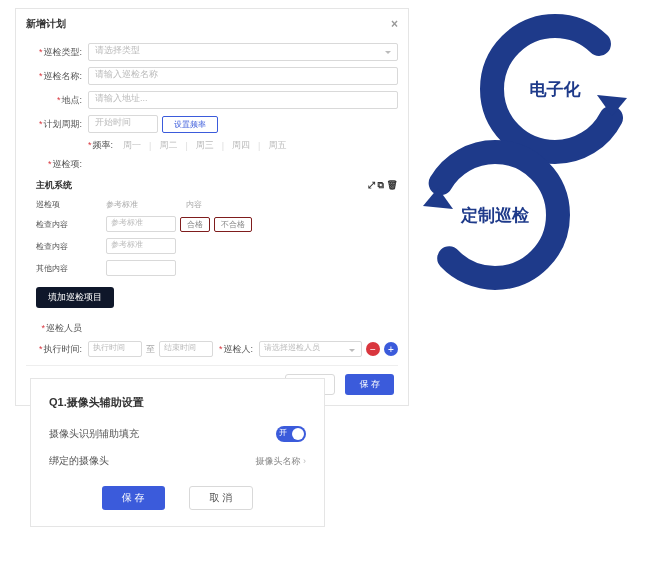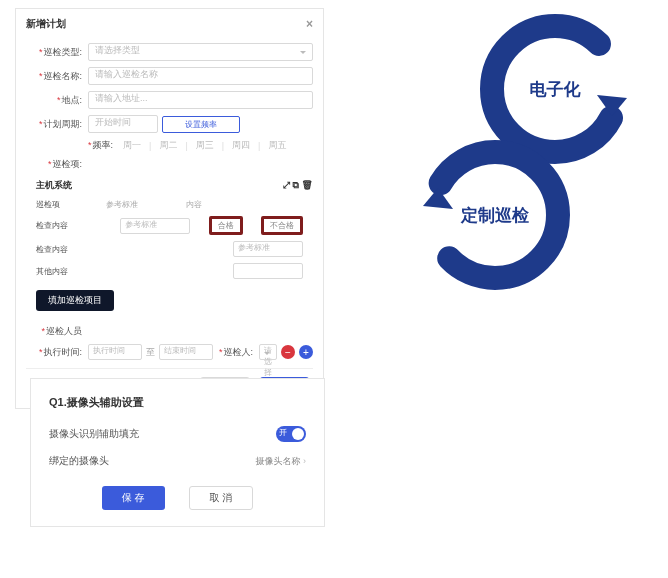--- a/index.html
+++ b/index.html
@@ -9,21 +9,21 @@
     width: 668px;
     height: 578px;
     position: relative;
     font-size: 10px;
     color: #333;
   }
   .form-panel {
     position: absolute;
     top: 8px;
     left: 15px;
-    width: 309px;
+    width: 394px;
     border: 1px solid #e5e5e5;
     background: #fff;
     padding: 8px 10px;
   }
   .form-header {
     display: flex;
     justify-content: space-between;
     align-items: center;
     font-size: 10px;
     font-weight: 600;
@@ -58,21 +58,21 @@
     content: "";
     position: absolute;
     right: 6px; top: 7px;
     border: 3px solid transparent;
     border-top-color: #bbb;
   }
   .short { flex: 0 0 70px; }
   .tag-btn {
     display: inline-block;
     font-size: 8px;
-    padding: 2px 22px;
+    padding: 2px 11px;
     border: 1px solid #3b5bdb;
     color: #3b5bdb;
     border-radius: 2px;
     margin-left: 4px;
   }
   .freq-row { display:flex; align-items:center; margin:6px 0 6px 62px; font-size:9px; color:#999;}
   .freq-label { color:#555; font-size:9px; margin-right:4px;}
   .freq-item { margin: 0 6px; color:#bbb; }
   .freq-divider { color:#ddd; margin:0 2px; }
   .sub-head {
@@ -83,29 +83,28 @@
   .sub-table {
     margin-left: 10px;
     width: calc(100% - 20px);
   }
   .sub-table .thead, .sub-table .trow {
     display: flex;
     align-items: center;
     font-size: 8px;
     color: #aaa;
     padding: 3px 0;
-    justify-content: space-between;
   }
   .sub-table .c1 { width: 70px; color:#555;}
   .sub-table .c2 { width: 80px; }
   .sub-table .c3 { flex:1; }
   .mini-btn {
     font-size: 8px;
     padding: 1px 6px;
-    border: 3px solid #7f1d1d;
+    border: 1px solid #7f1d1d;
     border-radius: 2px;
     color: #888;
     margin-left: 4px;
   }
   .mini-input {
     height: 16px;
     border: 1px solid #d9d9d9;
     border-radius: 2px;
     font-size: 8px;
     padding: 0 4px;

